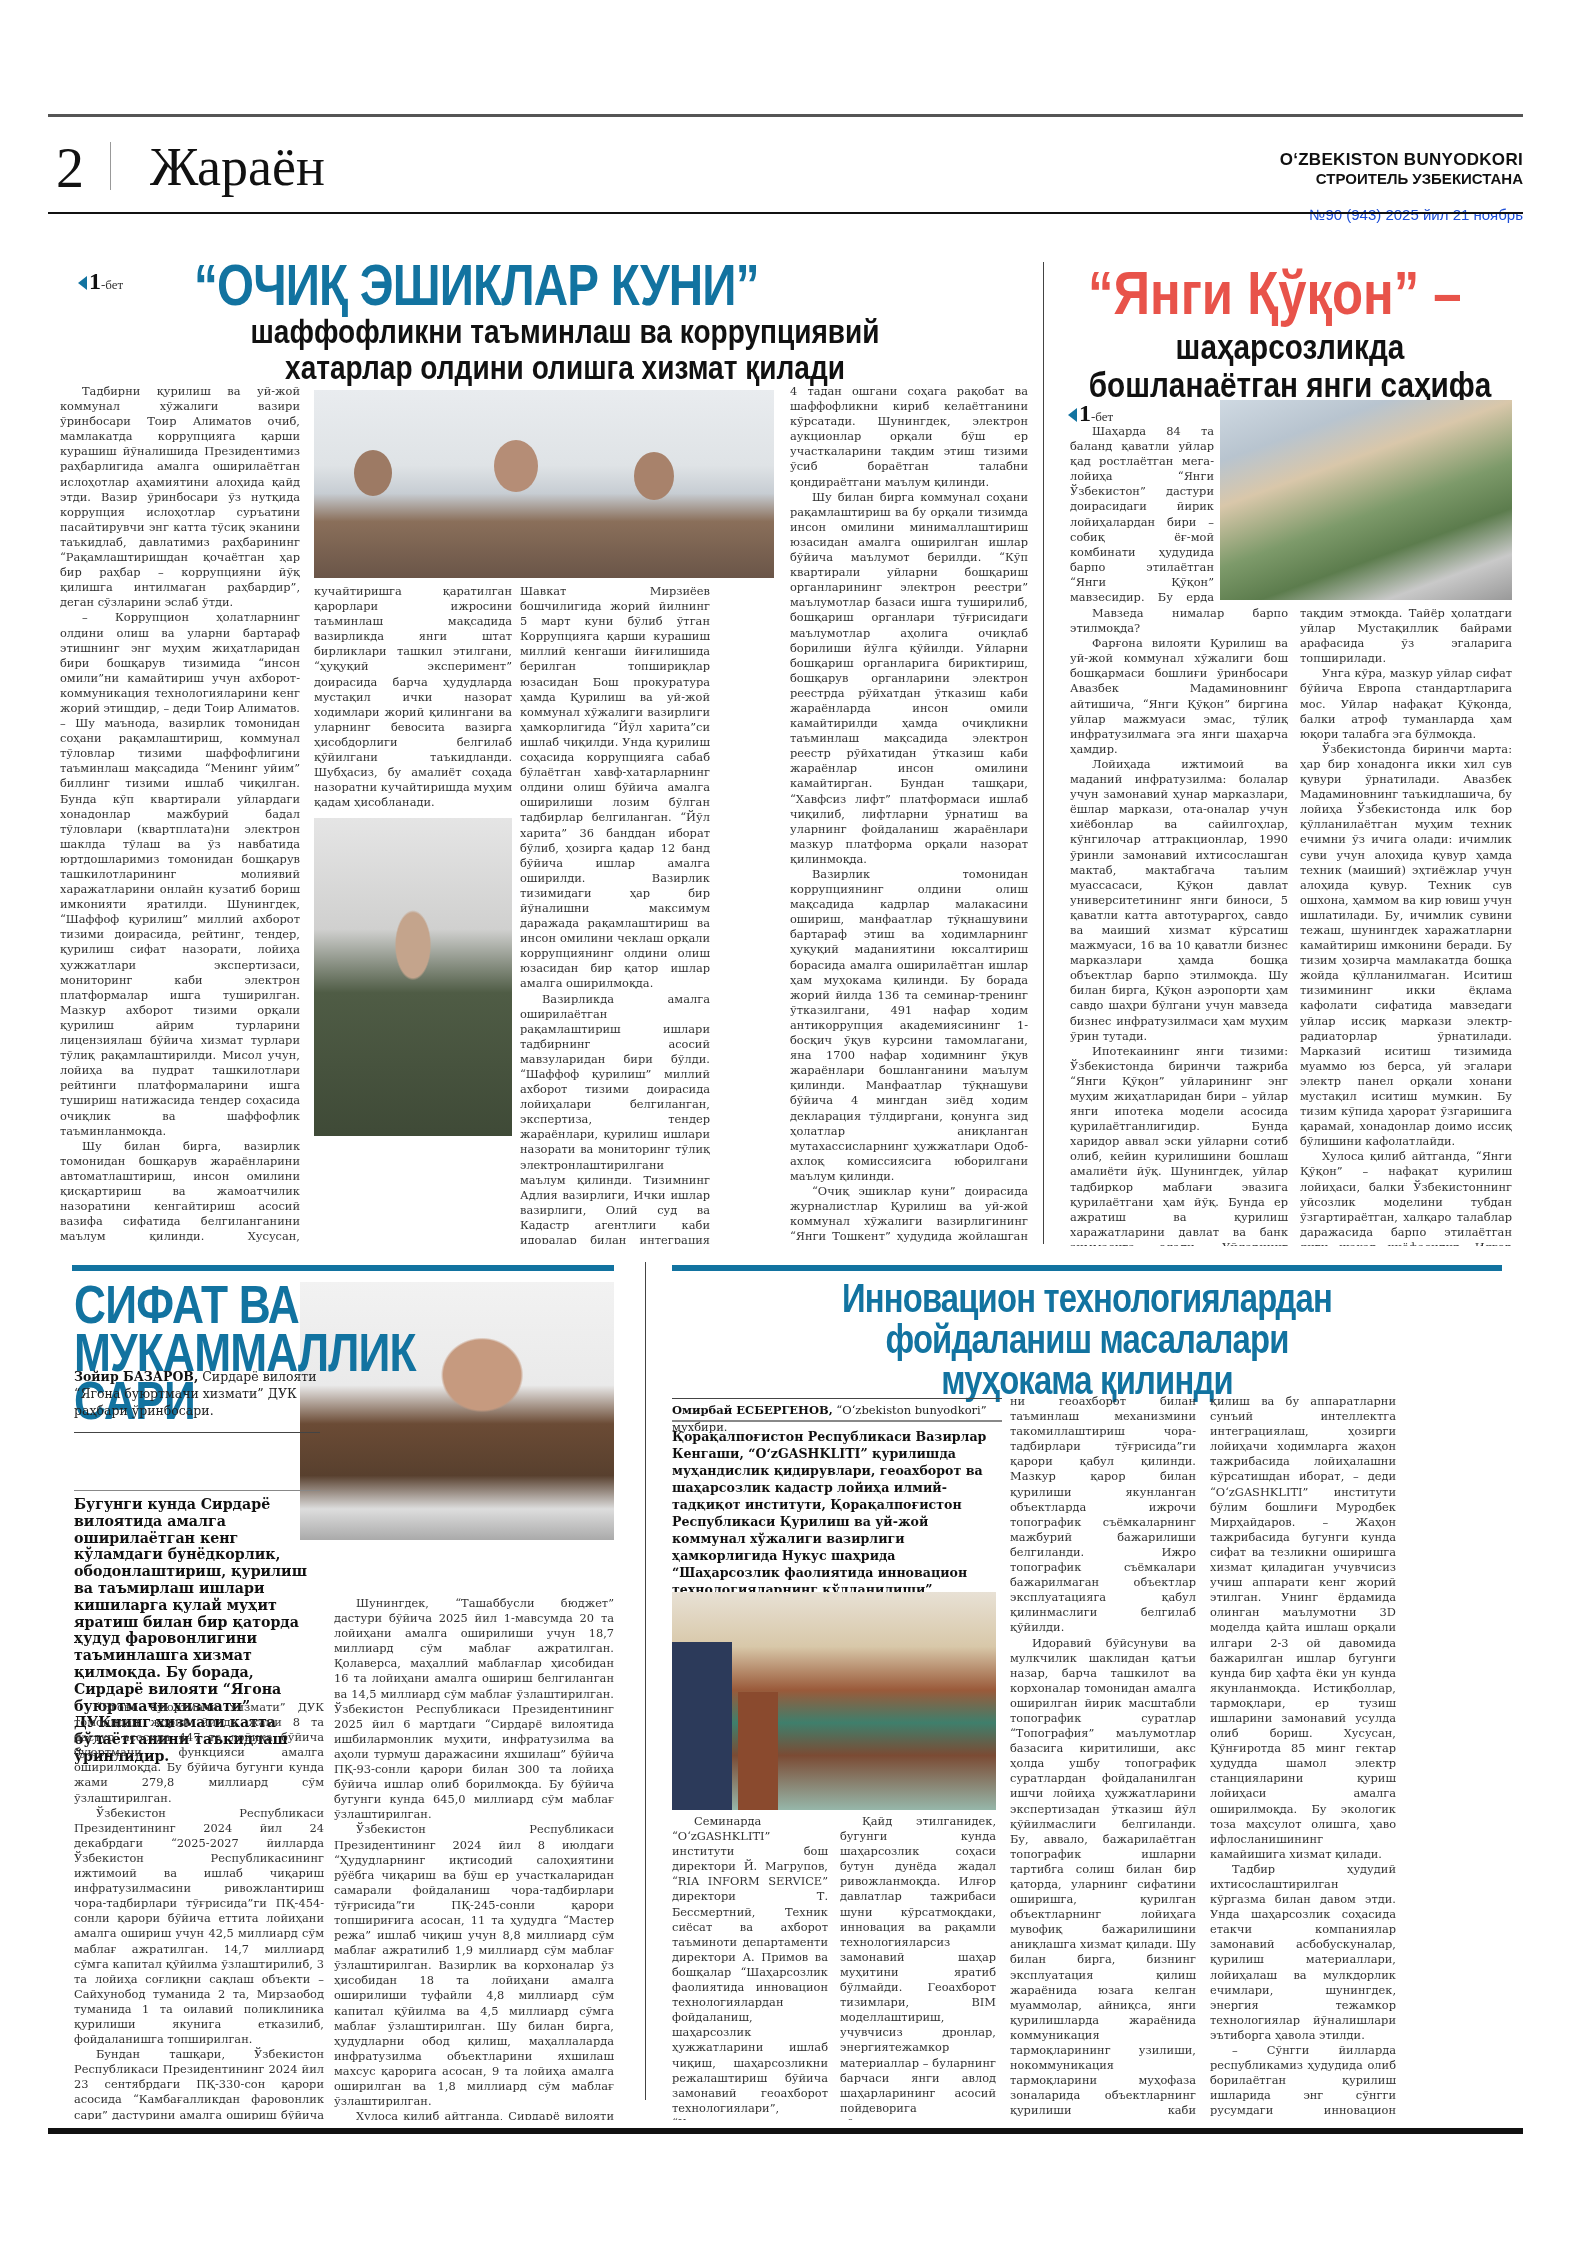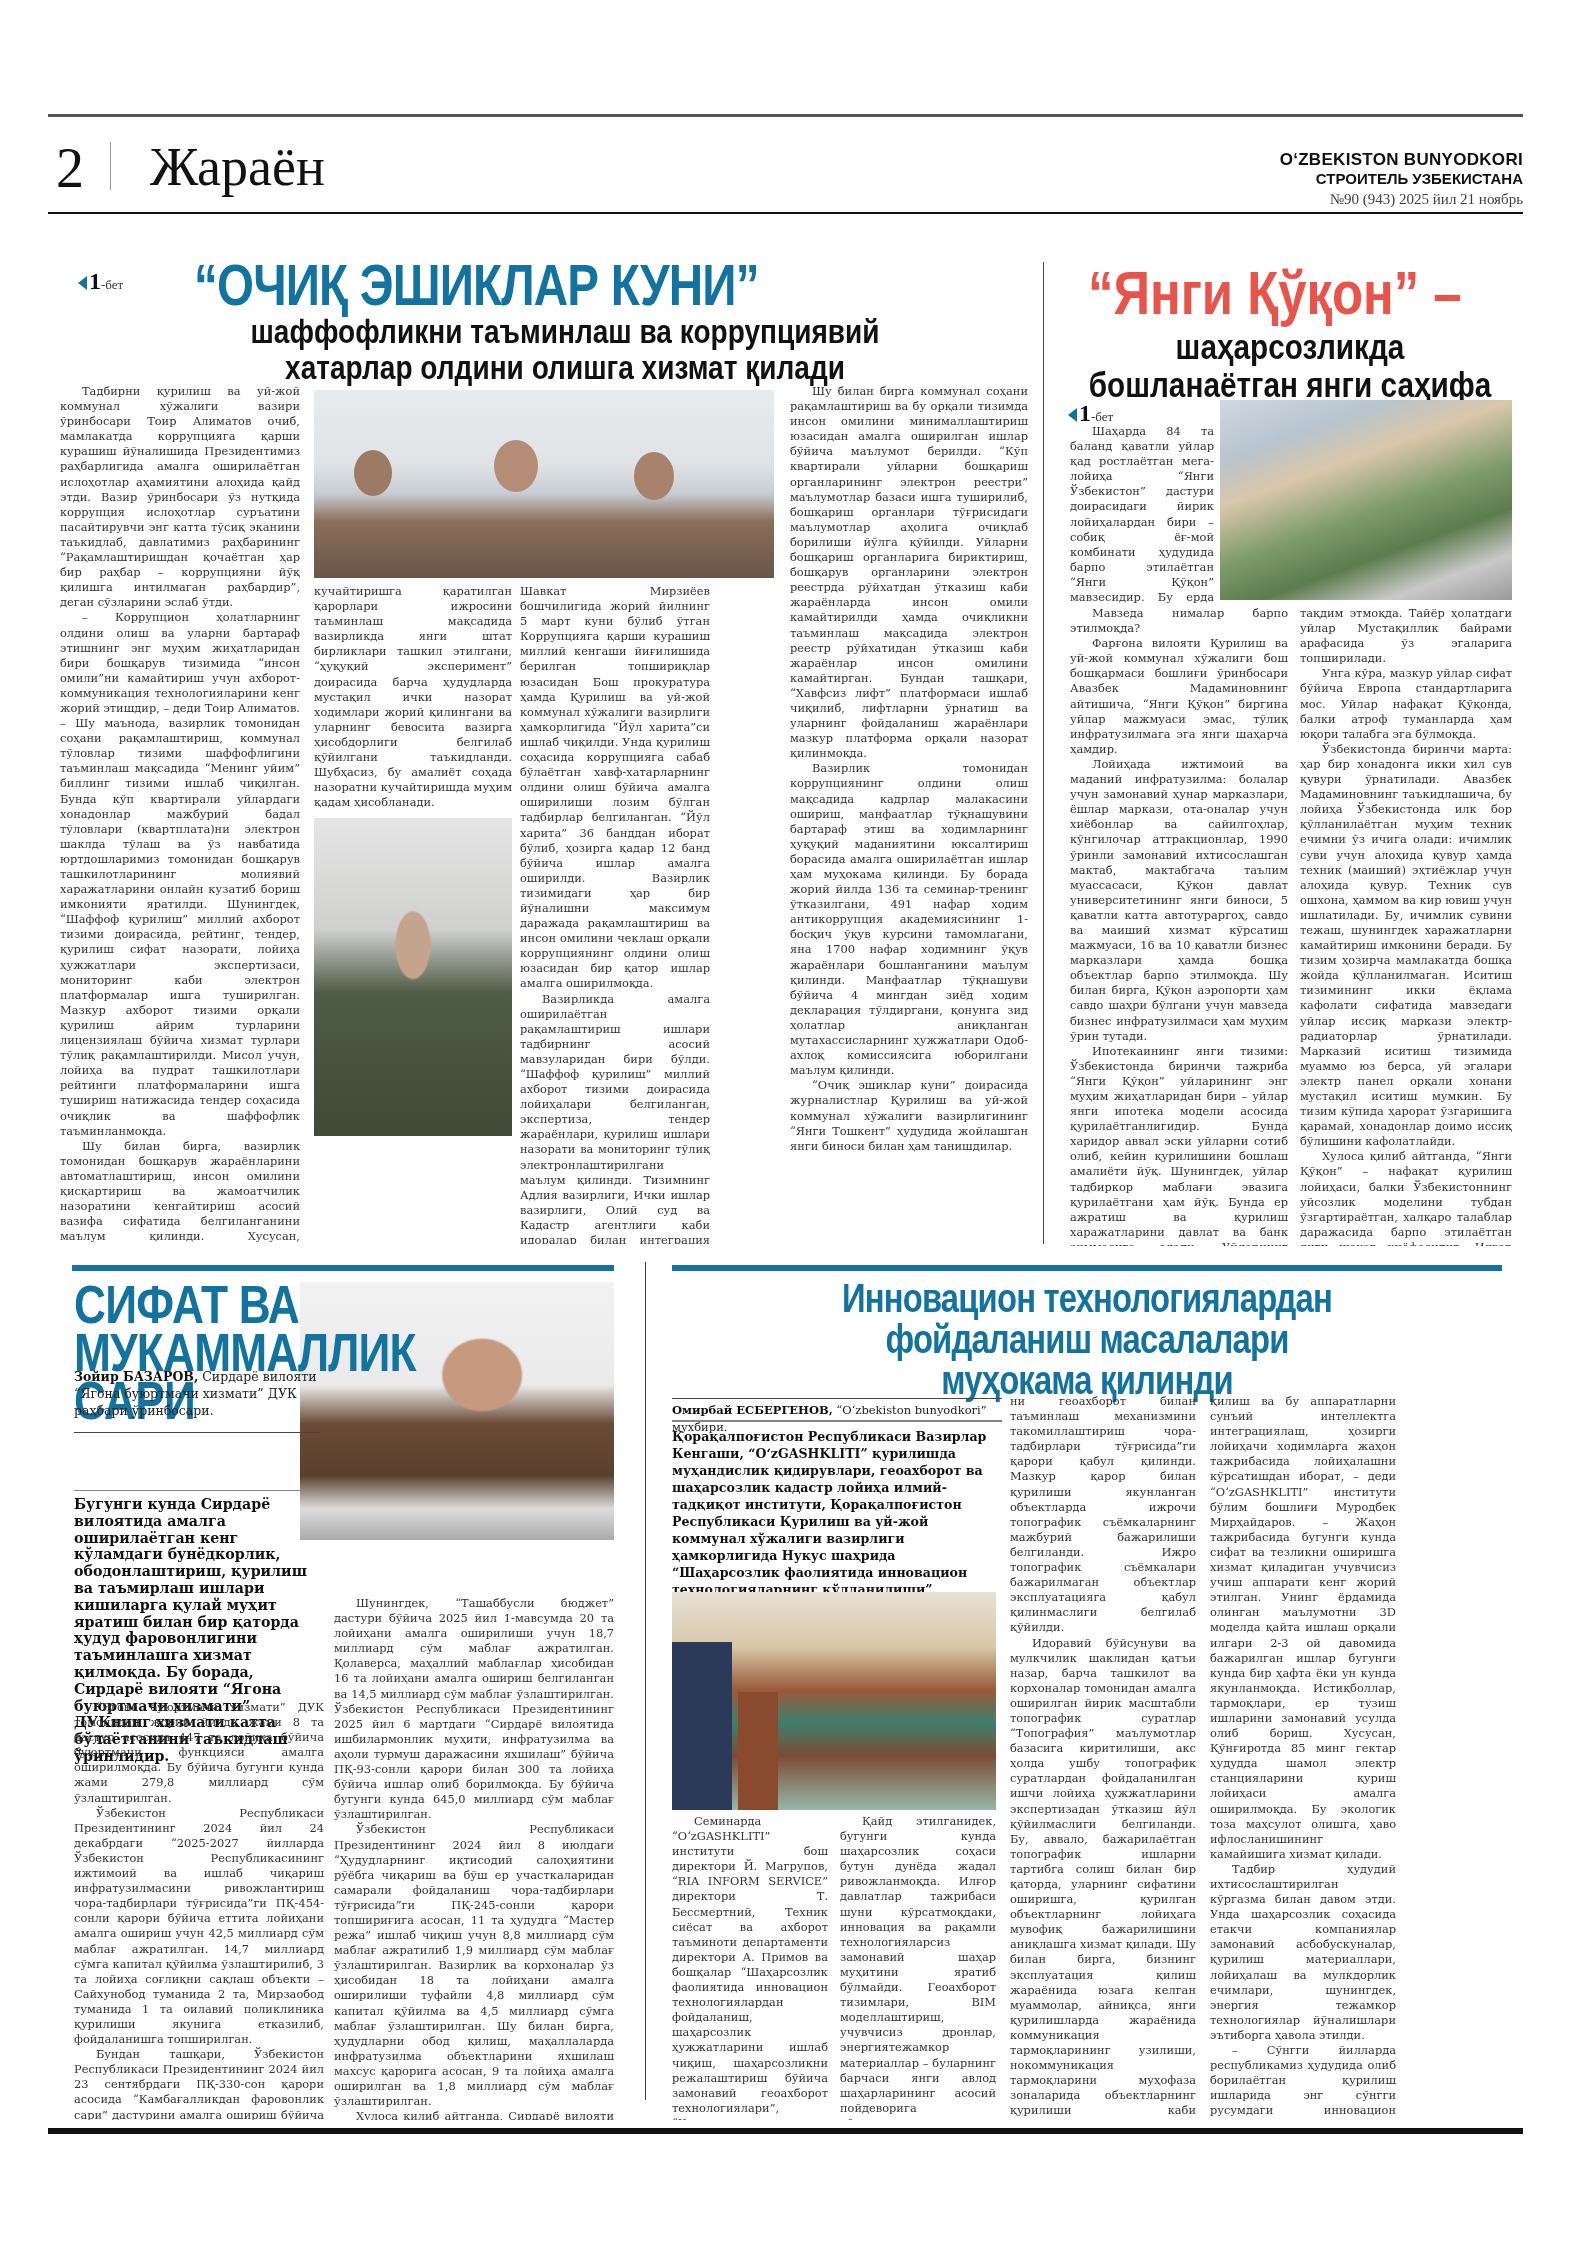--- a/index.html
+++ b/index.html
@@ -7,21 +7,21 @@
 body{position:relative;font-family:"DejaVu Serif",serif;color:#2a2a2a}
 .abs{position:absolute}
 .rule-top{left:48px;top:114px;width:1475px;height:3px;background:#555}
 .rule-mid{left:48px;top:212px;width:1475px;height:2px;background:#111}
 .page-num{left:56px;top:138px;font-family:"Liberation Serif",serif;font-size:56px;line-height:60px;color:#111}
 .head-sep{left:110px;top:142px;width:1px;height:48px;background:#999}
 .section{left:150px;top:134px;font-family:"Liberation Serif",serif;font-size:54px;line-height:66px;color:#111}
 .masthead{right:65px;top:150px;text-align:right}
 .mh1{font-family:"Liberation Sans",sans-serif;font-weight:bold;font-size:17px;letter-spacing:.3px;color:#111}
 .mh2{font-family:"Liberation Sans",sans-serif;font-weight:bold;font-size:15px;color:#111}
-.mh3{font-family:Liberation Serif, serif;font-size:15px;margin-top:4px;color:#404040}
+.mh3{font-family:Liberation Sans, sans-serif;font-size:15px;margin-top:19px;color:#1d4ed8}
 .cont{font-family:"Liberation Serif",serif;font-size:13px;color:#333;white-space:nowrap}
 .cont .tri{display:inline-block;width:0;height:0;border-top:7px solid transparent;border-bottom:7px solid transparent;border-right:9px solid #1273a0;vertical-align:-1px;margin-right:2px}
 .cont b{font-size:24px;font-weight:bold;color:#111}
 .h-blue{font-family:"Liberation Sans",sans-serif;font-weight:bold;color:#1273a0;letter-spacing:-1px;transform:scaleX(.82);transform-origin:left top;white-space:nowrap}
 .h-black{font-family:"Liberation Sans",sans-serif;font-weight:bold;color:#111;transform:scaleX(.85);transform-origin:center top;white-space:nowrap;text-align:center}
 .h-red{font-family:"Liberation Sans",sans-serif;font-weight:bold;color:#e8534a;transform:scaleX(.82);transform-origin:left top;white-space:nowrap}
 .col{position:absolute;font-size:11.4px;line-height:15.1px;text-align:justify;hyphens:auto;color:#333;overflow:hidden}
 .col p{text-indent:22px}
 .vsep{position:absolute;width:1px;background:#444}
 .blue-bar{position:absolute;height:6px;background:#1273a0}
@@ -81,20 +81,21 @@
 
 <div class="col" style="left:520px;top:584px;width:190px;height:660px">
   <p style="text-indent:0">Шавкат Мирзиёев бошчилигида жорий йилнинг 5 март куни бўлиб ўтган Коррупцияга қарши курашиш миллий кенгаши йиғилишида берилган топшириқлар юзасидан Бош прокуратура ҳамда Қурилиш ва уй-жой коммунал хўжалиги вазирлиги ҳамкорлигида “Йўл харита”си ишлаб чиқилди. Унда қурилиш соҳасида коррупцияга сабаб бўлаётган хавф-хатарларнинг олдини олиш бўйича амалга оширилиши лозим бўлган тадбирлар белгиланган. “Йўл харита” 36 банддан иборат бўлиб, ҳозирга қадар 12 банд бўйича ишлар амалга оширилди. Вазирлик тизимидаги ҳар бир йўналишни максимум даражада рақамлаштириш ва инсон омилини чеклаш орқали коррупциянинг олдини олиш юзасидан бир қатор ишлар амалга оширилмоқда.</p>
   <p>Вазирликда амалга оширилаётган рақамлаштириш ишлари тадбирнинг асосий мавзуларидан бири бўлди. “Шаффоф қурилиш” миллий ахборот тизими доирасида лойиҳалари белгиланган, экспертиза, тендер жараёнлари, қурилиш ишлари назорати ва мониторинг тўлиқ электронлаштирилгани маълум қилинди. Тизимнинг Адлия вазирлиги, Ички ишлар вазирлиги, Олий суд ва Кадастр агентлиги каби идоралар билан интеграция қилингани инсон омилини кескин камайтирган таъкидланди. Бу орқали ўтган 4 йилда давлат бюджетида 3,6 триллион сўм тежалгани қайд этилди.</p>
 
 </div>
 
 <div class="photo ph-meeting" style="left:712px;top:390px;width:62px;height:188px"></div>
 
 <div class="col" style="left:790px;top:384px;width:238px;height:860px">
+  <p style="text-indent:0">4 тадан ошгани соҳага рақобат ва шаффофликни кириб келаётганини кўрсатади. Шунингдек, электрон аукционлар орқали бўш ер участкаларини тақдим этиш тизими ўсиб бораётган талабни қондираётгани маълум қилинди.</p>
   <p>Шу билан бирга коммунал соҳани рақамлаштириш ва бу орқали тизимда инсон омилини минималлаштириш юзасидан амалга оширилган ишлар бўйича маълумот берилди. “Кўп квартирали уйларни бошқариш органларининг электрон реестри” маълумотлар базаси ишга туширилиб, бошқариш органлари тўғрисидаги маълумотлар аҳолига очиқлаб борилиши йўлга қўйилди. Уйларни бошқариш органларига бириктириш, бошқарув органларини электрон реестрда рўйхатдан ўтказиш каби жараёнларда инсон омили камайтирилди ҳамда очиқликни таъминлаш мақсадида электрон реестр рўйхатидан ўтказиш каби жараёнлар инсон омилини камайтирган. Бундан ташқари, “Хавфсиз лифт” платформаси ишлаб чиқилиб, лифтларни ўрнатиш ва уларнинг фойдаланиш жараёнлари мазкур платформа орқали назорат қилинмоқда.</p>
   <p>Вазирлик томонидан коррупциянинг олдини олиш мақсадида кадрлар малакасини ошириш, манфаатлар тўқнашувини бартараф этиш ва ходимларнинг ҳуқуқий маданиятини юксалтириш борасида амалга оширилаётган ишлар ҳам муҳокама қилинди. Бу борада жорий йилда 136 та семинар-тренинг ўтказилгани, 491 нафар ходим антикоррупция академиясининг 1-босқич ўқув курсини тамомлагани, яна 1700 нафар ходимнинг ўқув жараёнлари бошланганини маълум қилинди. Манфаатлар тўқнашуви бўйича 4 мингдан зиёд ходим декларация тўлдиргани, қонунга зид ҳолатлар аниқланган мутахассисларнинг ҳужжатлари Одоб-ахлоқ комиссиясига юборилгани маълум қилинди.</p>
   <p>“Очиқ эшиклар куни” доирасида журналистлар Қурилиш ва уй-жой коммунал хўжалиги вазирлигининг “Янги Тошкент” ҳудудида жойлашган янги биноси билан ҳам танишдилар.</p>
 </div>
 
 <div class="vsep" style="left:1043px;top:262px;height:982px"></div>
 
 <div class="abs h-red" style="left:1088px;top:260px;font-size:62px;line-height:66px">“Янги Қўқон” –</div>
 <div class="abs h-black" style="left:1050px;top:328px;width:480px;font-size:35px;line-height:38px">
   <div>шаҳарсозликда</div>

